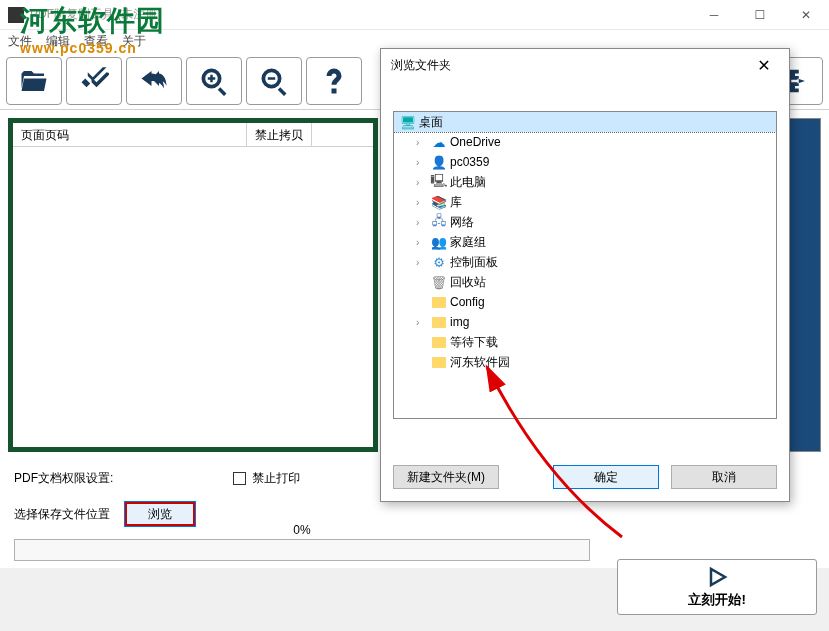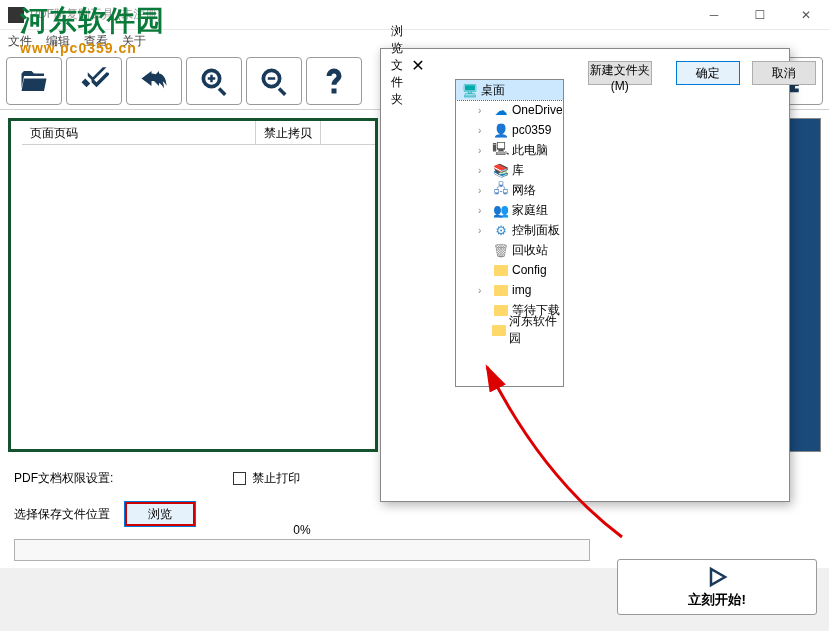--- a/index.html
+++ b/index.html
@@ -21,21 +21,21 @@
   .watermark .en { font-size: 14px; color: #d88a00; font-weight: bold; letter-spacing: 1px; }
   
   
   .toolbar { height: 58px; background: #fff; display: flex; align-items: center; padding: 0 6px; gap: 4px; border-bottom: 1px solid #d0d0d0; }
   .tbtn { width: 56px; height: 48px; border: 1px solid #999; border-radius: 4px; background: #fff; display: flex; align-items: center; justify-content: center; }
   .tbtn svg { width: 30px; height: 30px; fill: #1a3a5a; }
   .spacer { flex: 1; }
   
   
   .content { display: flex; height: 350px; background: #fff; padding: 8px; gap: 6px; }
-  .panel-left { width: 370px; border: 3px solid #14532d; padding-left: 11px; }
+  .panel-left { width: 370px; border: 5px solid #14532d; }
   .headers { display: flex; height: 24px; background: #fff; border-bottom: 1px solid #d0d0d0; }
   .headers div { padding: 4px 8px; border-right: 1px solid #d0d0d0; }
   .col1 { width: 234px; }
   .preview { flex: 1; background: #1a4a7a; border: 1px solid #888; }
   
   
   .options { height: 36px; background: #fff; display: flex; align-items: center; padding: 0 14px; gap: 120px; }
   .chk { display: flex; align-items: center; gap: 6px; }
   .chkbox { width: 13px; height: 13px; border: 1px solid #333; background: #fff; }
   
@@ -45,21 +45,21 @@
   .browsebtn { width: 70px; height: 24px; border: 2px solid #c00; background: #e5f1fb; outline: 1px solid #0078d7; font-size: 12px; }
   
   
   .progrow { height: 36px; background: #fff; display: flex; align-items: center; padding: 0 14px; gap: 10px; }
   .progress { flex: 0 0 576px; height: 22px; border: 1px solid #b0b0b0; background: #f8f8f8; position: relative; text-align: center; line-height: 16px; }
   .progress .txt { position: absolute; top: -18px; left: 50%; transform: translateX(-50%); }
   .startbtn { width: 200px; height: 56px; border: 1px solid #999; border-radius: 3px; background: #fff; position: absolute; right: 12px; bottom: 16px; display: flex; flex-direction: column; align-items: center; justify-content: center; gap: 2px; font-weight: bold; }
   .startbtn svg { width: 24px; height: 24px; fill: #1a3a5a; }
   
   
-  .dialog { position: absolute; left: 380px; top: 48px; width: 410px; height: 454px; background: #fff; border: 1px solid #888; box-shadow: 2px 3px 10px rgba(0,0,0,0.3); z-index: 20; display: flex; }
+  .dialog { position: absolute; left: 380px; top: 48px; width: 410px; height: 454px; background: #fff; border: 1px solid #888; box-shadow: 2px 3px 10px rgba(0,0,0,0.3); z-index: 20; display: flex; flex-direction: column; }
   .dlgtitle { height: 32px; display: flex; align-items: center; padding: 0 10px; font-size: 12px; }
   .dlgtitle span { flex: 1; }
   .dlgclose { width: 30px; font-size: 16px; text-align: center; }
   .dlgbody { flex: 1; padding: 30px 12px 8px; }
   .tree { border: 1px solid #888; height: 308px; overflow: auto; font-size: 12px; background: #fff; }
   .treerow { height: 20px; display: flex; align-items: center; padding-left: 6px; gap: 3px; }
   .treerow.sel { background: #cce8ff; outline: 1px dotted #666; }
   .treerow .arrow { width: 12px; color: #888; font-size: 10px; }
   .treerow .ticon { width: 16px; height: 16px; display: flex; align-items: center; justify-content: center; font-size: 13px; }
   .indent1 { padding-left: 22px; }
@@ -68,21 +68,21 @@
   .icon-cloud { color: #0078d7; }
   .icon-user { color: #388a3a; }
   .icon-pc { color: #555; }
   .icon-lib { color: #d4932a; }
   .icon-net { color: #5080c0; }
   .icon-home { color: #d4932a; }
   .icon-panel { color: #4090d0; }
   .icon-bin { color: #888; }
   .dlgbtns { height: 48px; display: flex; align-items: center; padding: 0 12px; gap: 12px; }
   .dlgbtns .flex { flex: 1; }
-  .dlgbtn { width: 64px; height: 24px; border: 1px solid #adadad; background: #e1e1e1; font-size: 12px; }
+  .dlgbtn { width: 106px; height: 24px; border: 1px solid #adadad; background: #e1e1e1; font-size: 12px; }
   .dlgbtn.primary { border: 1.5px solid #0078d7; background: #e5f1fb; }
   
   
   .arrow-annot { position: absolute; left: 462px; top: 357px; z-index: 30; pointer-events: none; }
 </style>
 </head>
 <body>
 
 <div class="titlebar">
   <div class="icon"></div>

